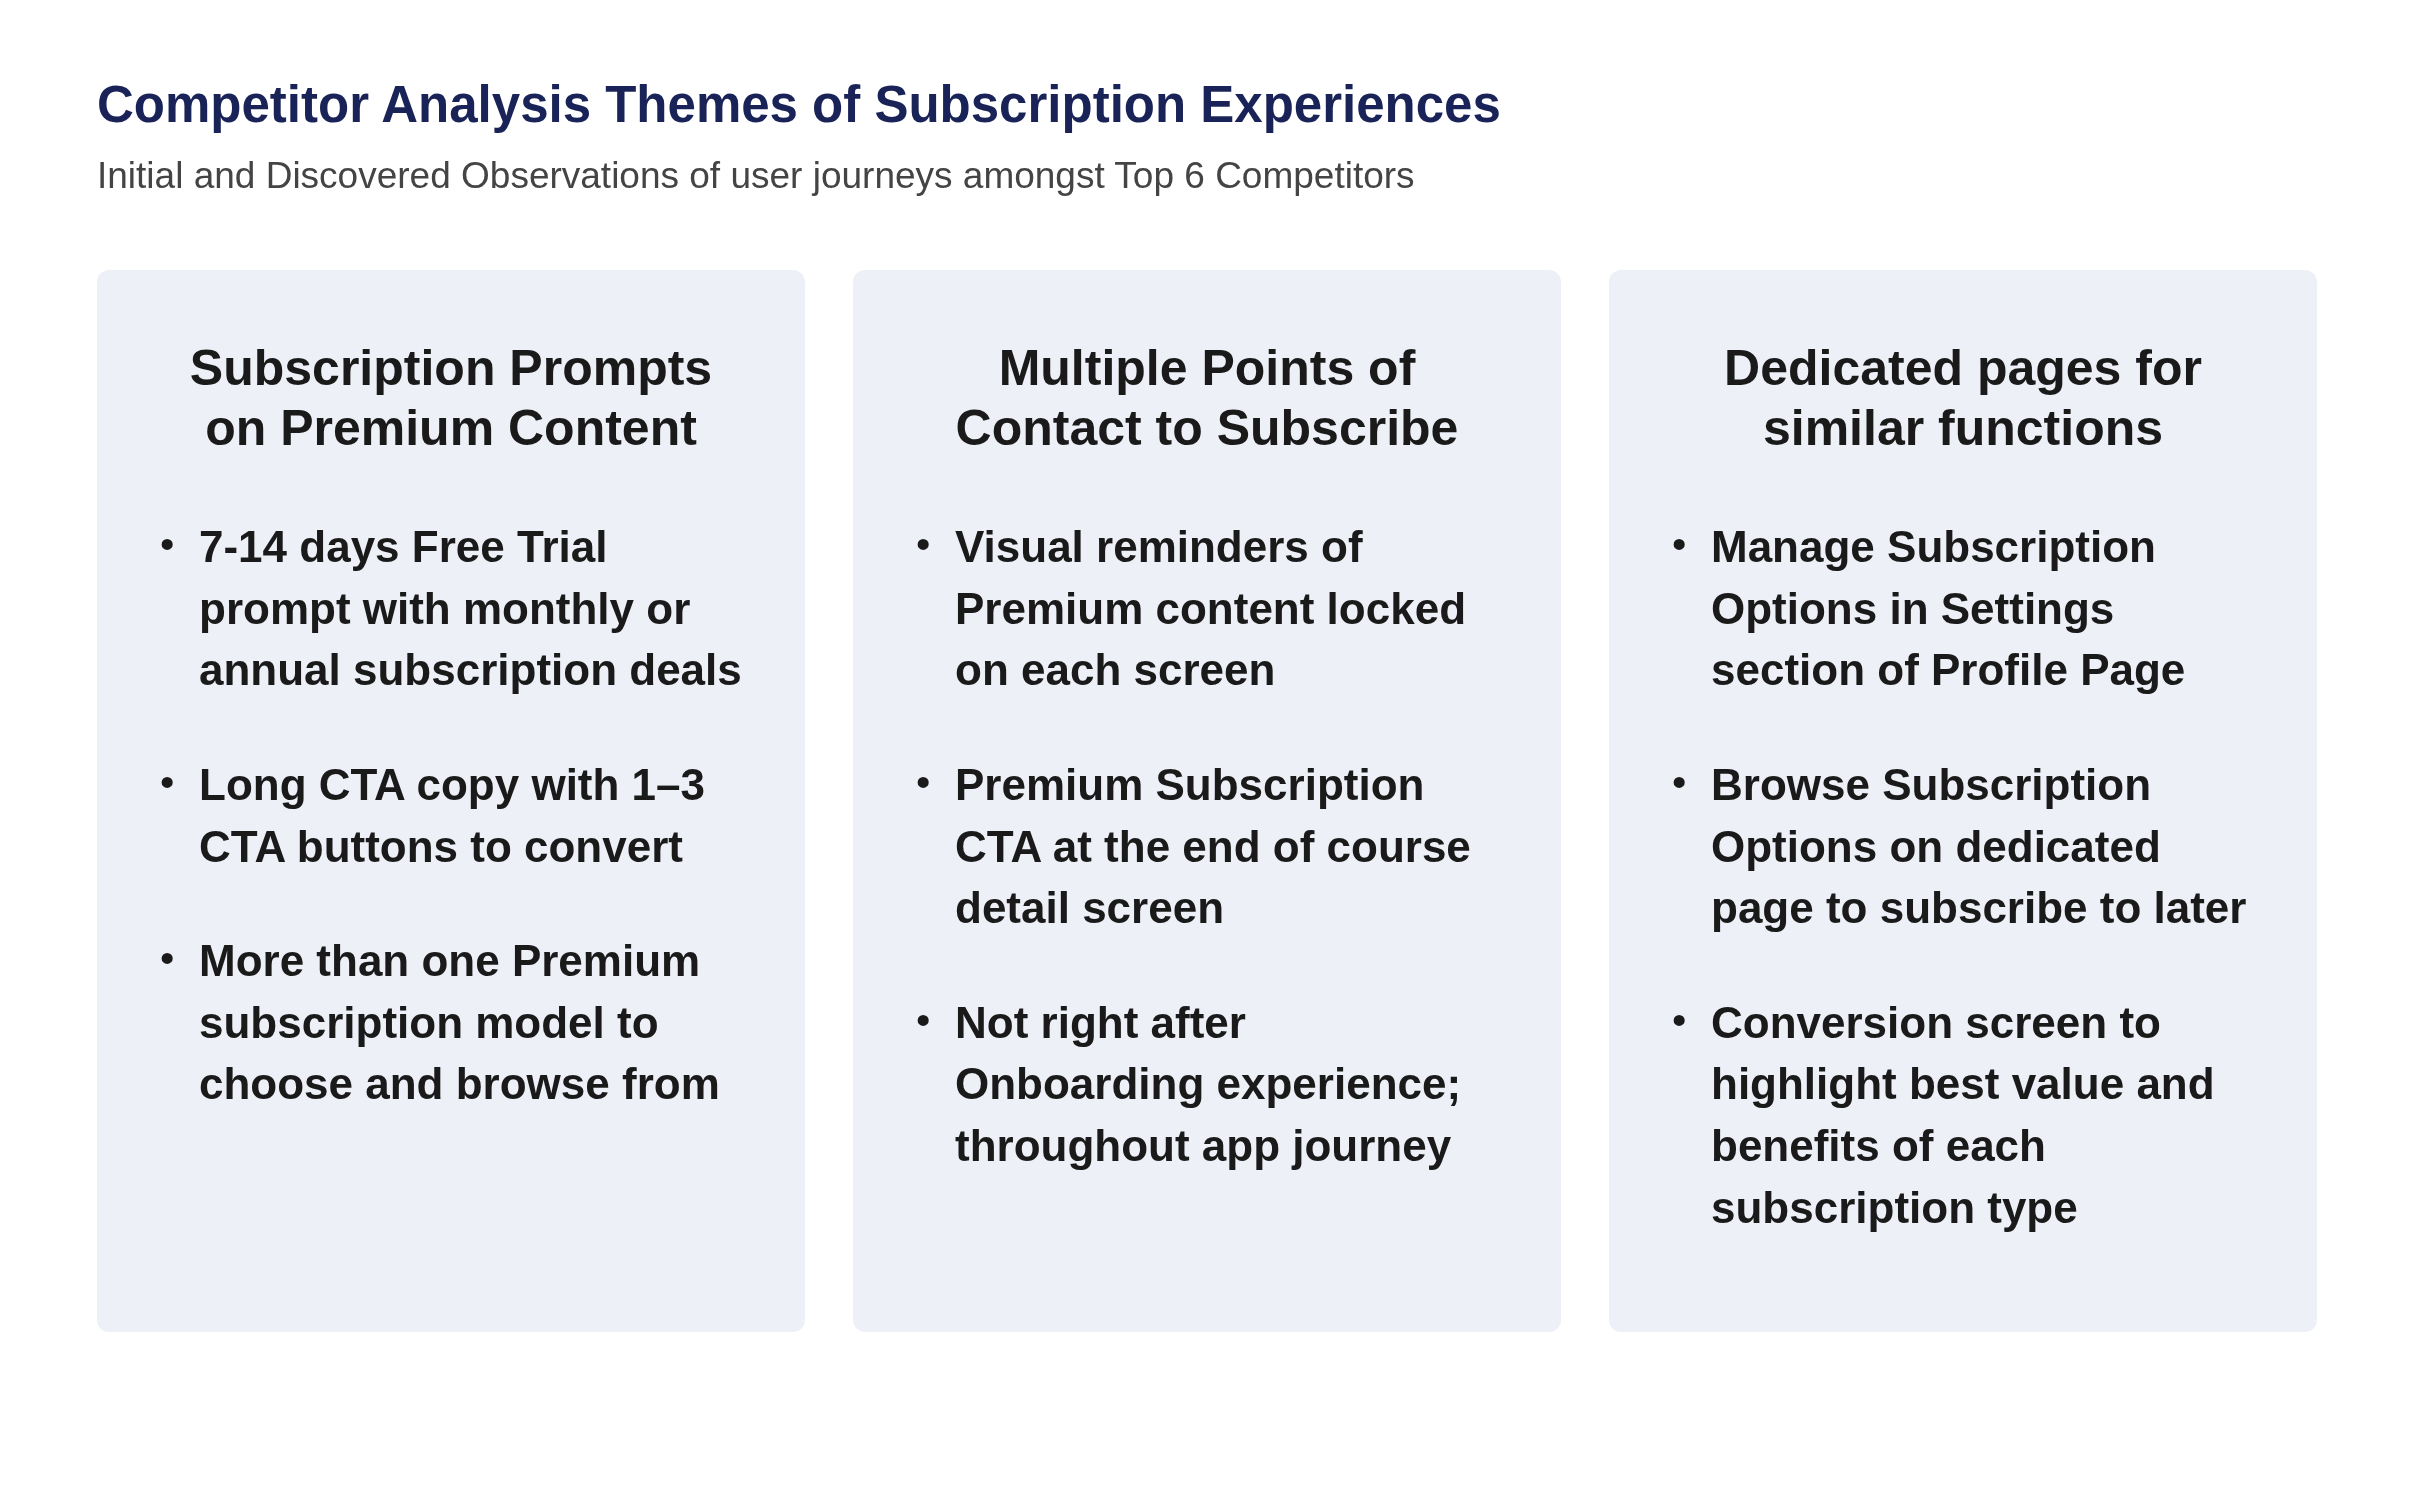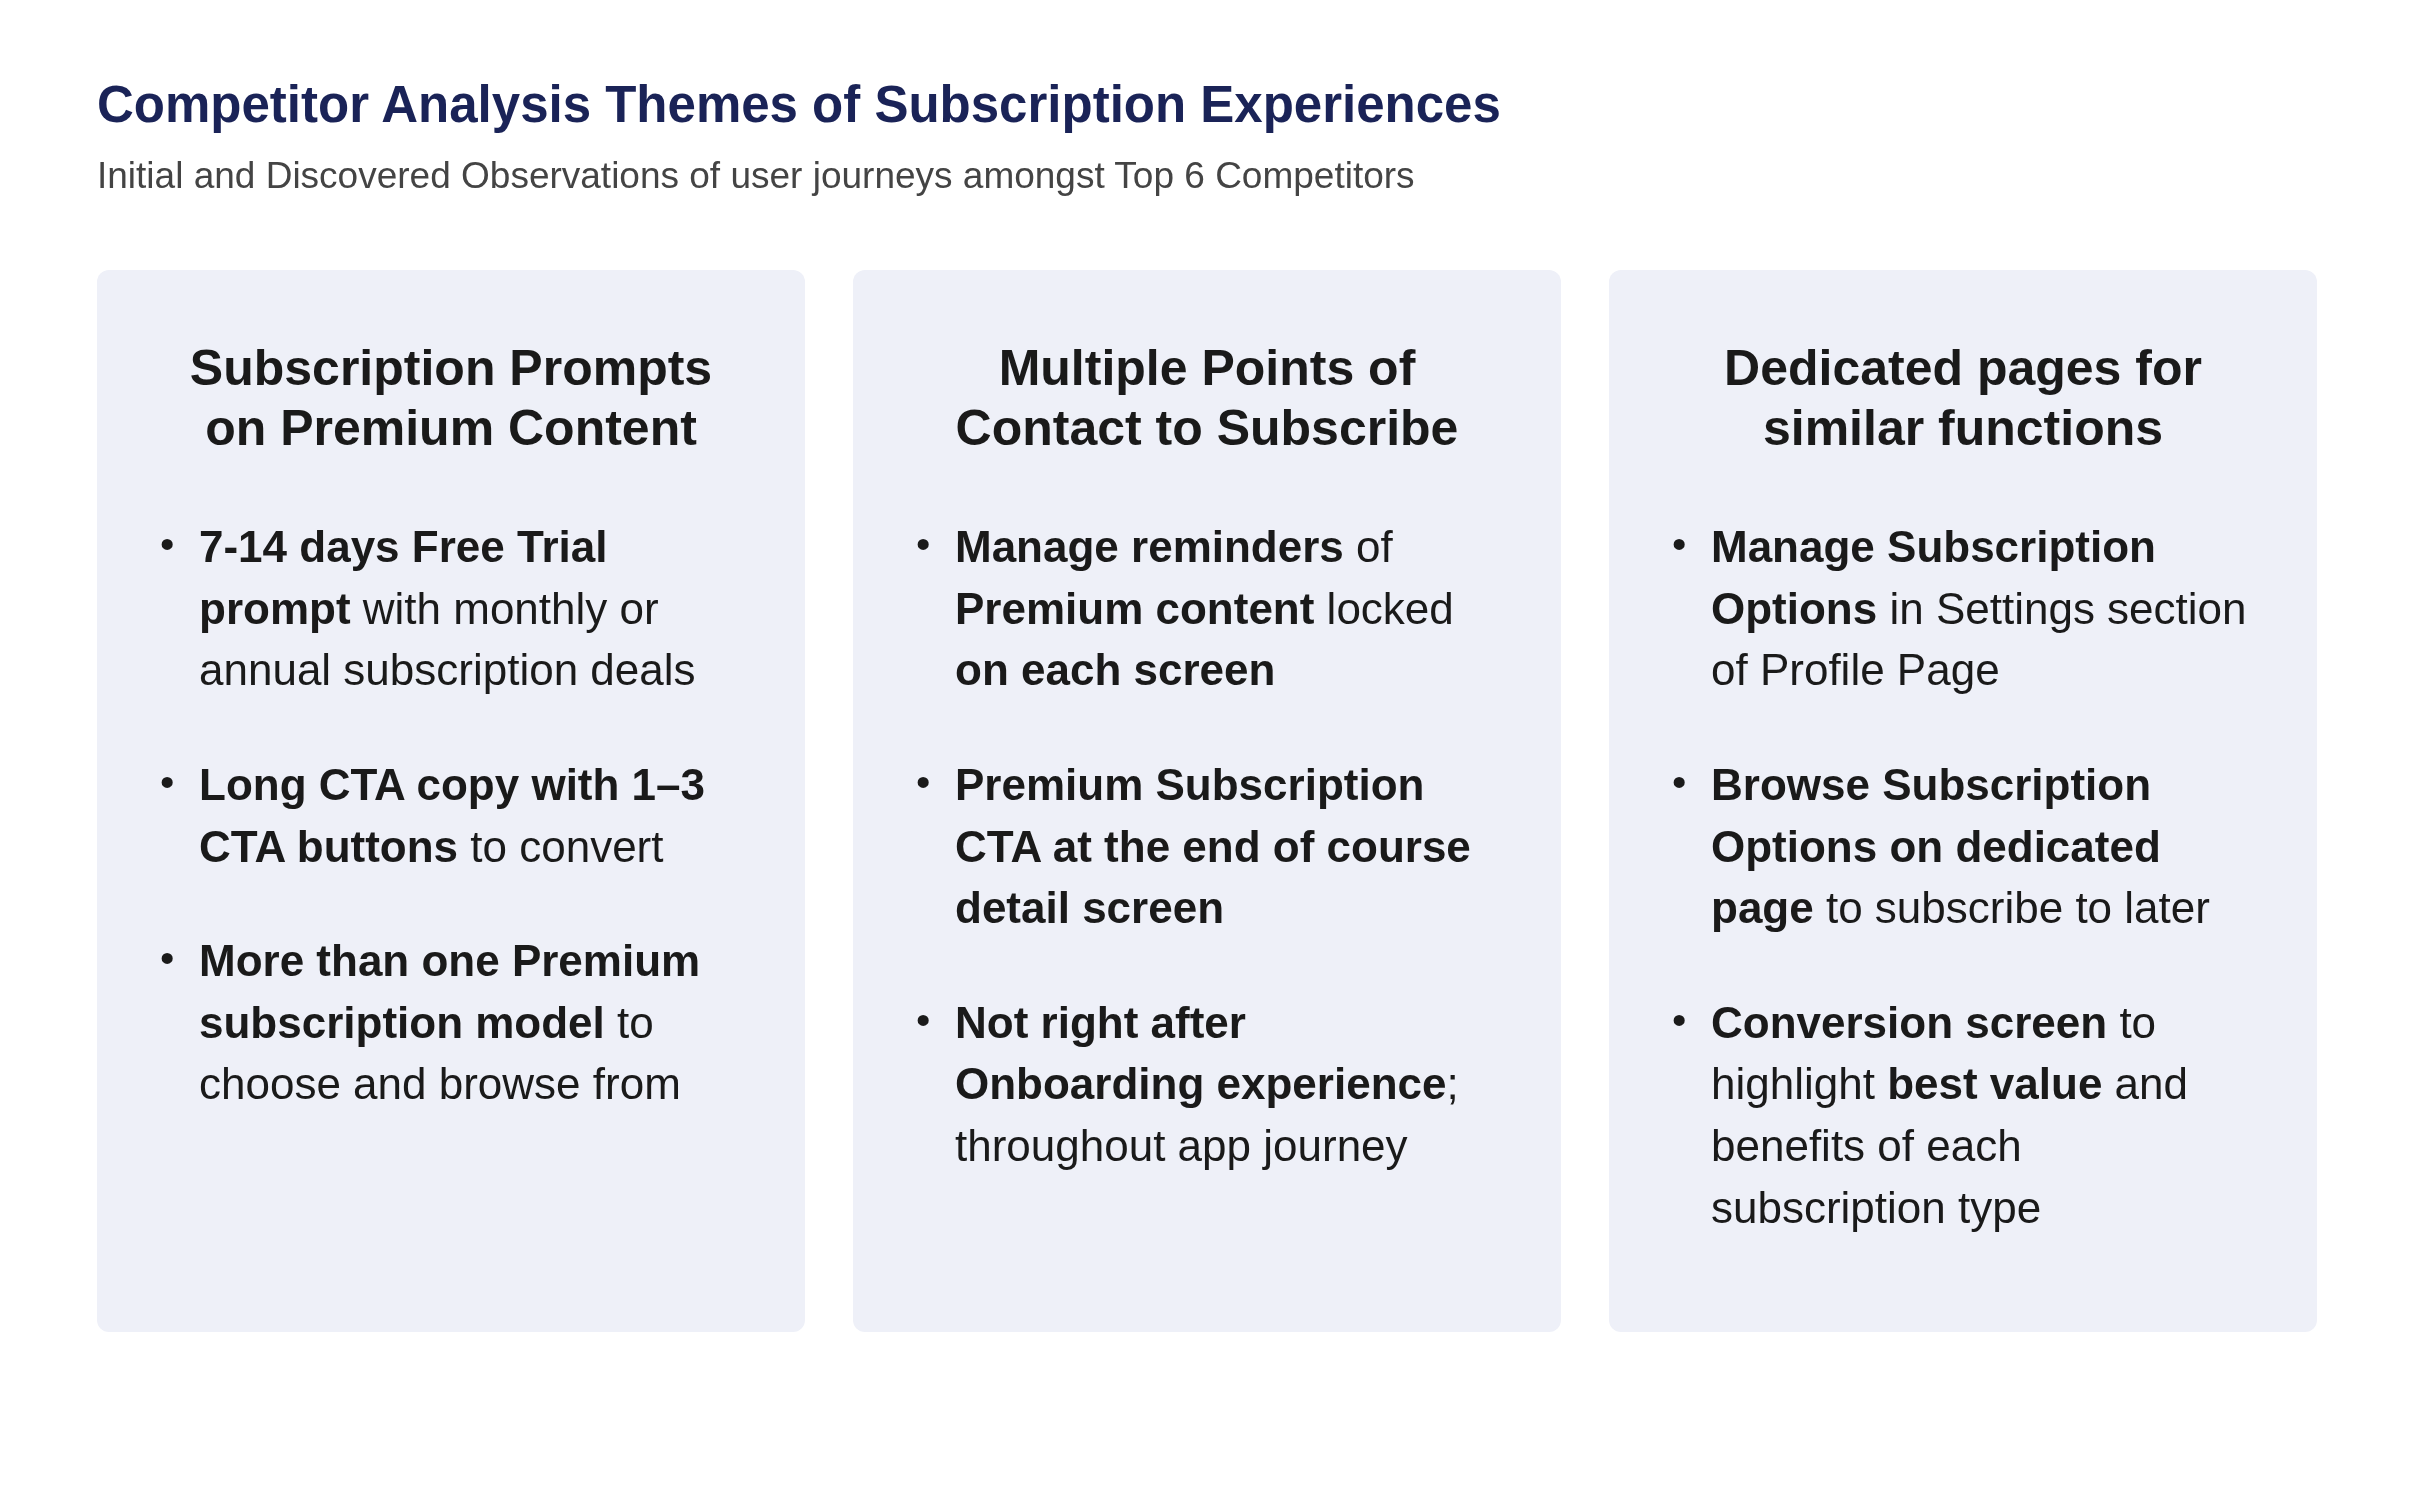--- a/index.html
+++ b/index.html
@@ -83,21 +83,21 @@
 
     .card-list li:last-child {
       margin-bottom: 0;
     }
 
     .bold {
       font-weight: 800;
     }
 
     .normal {
-      font-weight: 400;
+      font-weight: 700;
       text-align: right;
     }
   </style>
 </head>
 <body>
 
 <div class="page-header">
   <h1 class="page-title">Competitor Analysis Themes of Subscription Experiences</h1>
   <p class="page-subtitle">Initial and Discovered Observations of user journeys amongst Top 6 Competitors</p>
 </div>
@@ -116,21 +116,21 @@
       <li>
         <span class="bold">More than one Premium subscription model</span><span class="normal"> to choose and browse from</span>
       </li>
     </ul>
   </div>
 
   <div class="card">
     <h2 class="card-title">Multiple Points of<br>Contact to Subscribe</h2>
     <ul class="card-list">
       <li>
-        <span class="bold">Manage reminders</span><span class="normal"> of </span><span class="bold">Premium content</span><span class="normal"> locked </span><span class="bold">on each screen</span>
+        <span class="bold">Visual reminders</span><span class="normal"> of </span><span class="bold">Premium content</span><span class="normal"> locked </span><span class="bold">on each screen</span>
       </li>
       <li>
         <span class="bold">Premium Subscription CTA at the end of course detail screen</span>
       </li>
       <li>
         <span class="bold">Not right after Onboarding experience</span><span class="normal">; throughout app journey</span>
       </li>
     </ul>
   </div>
 

